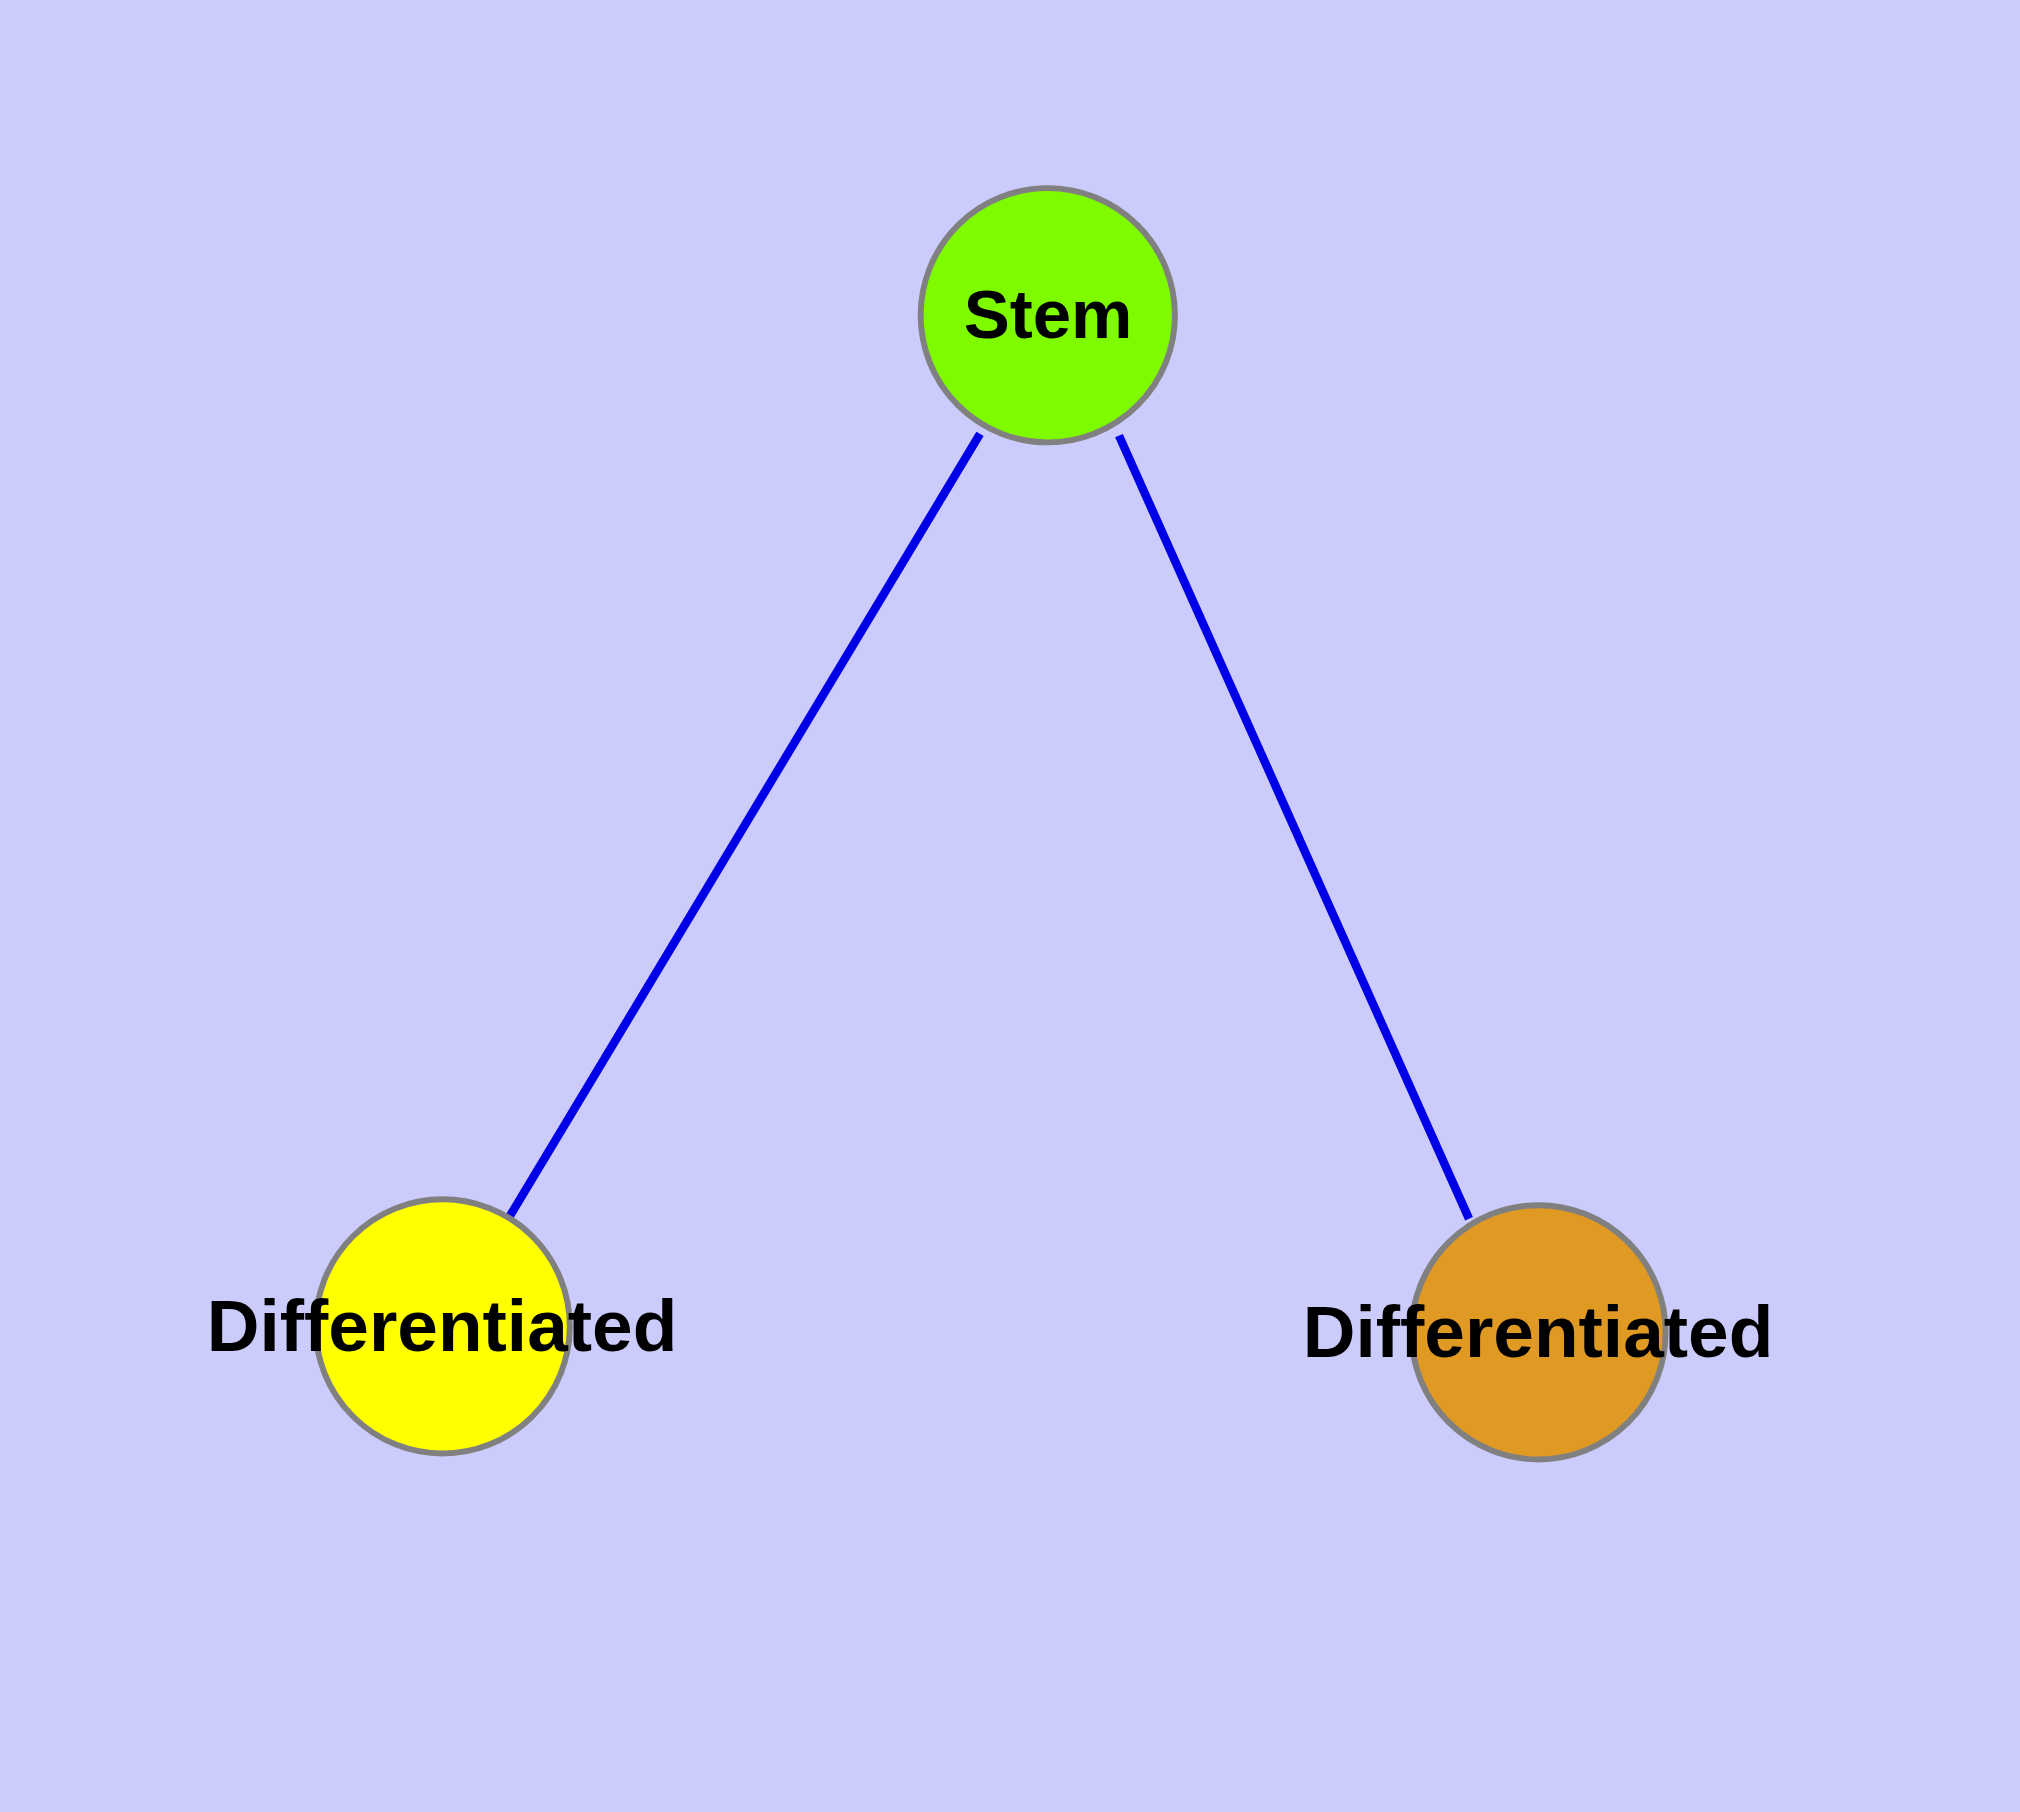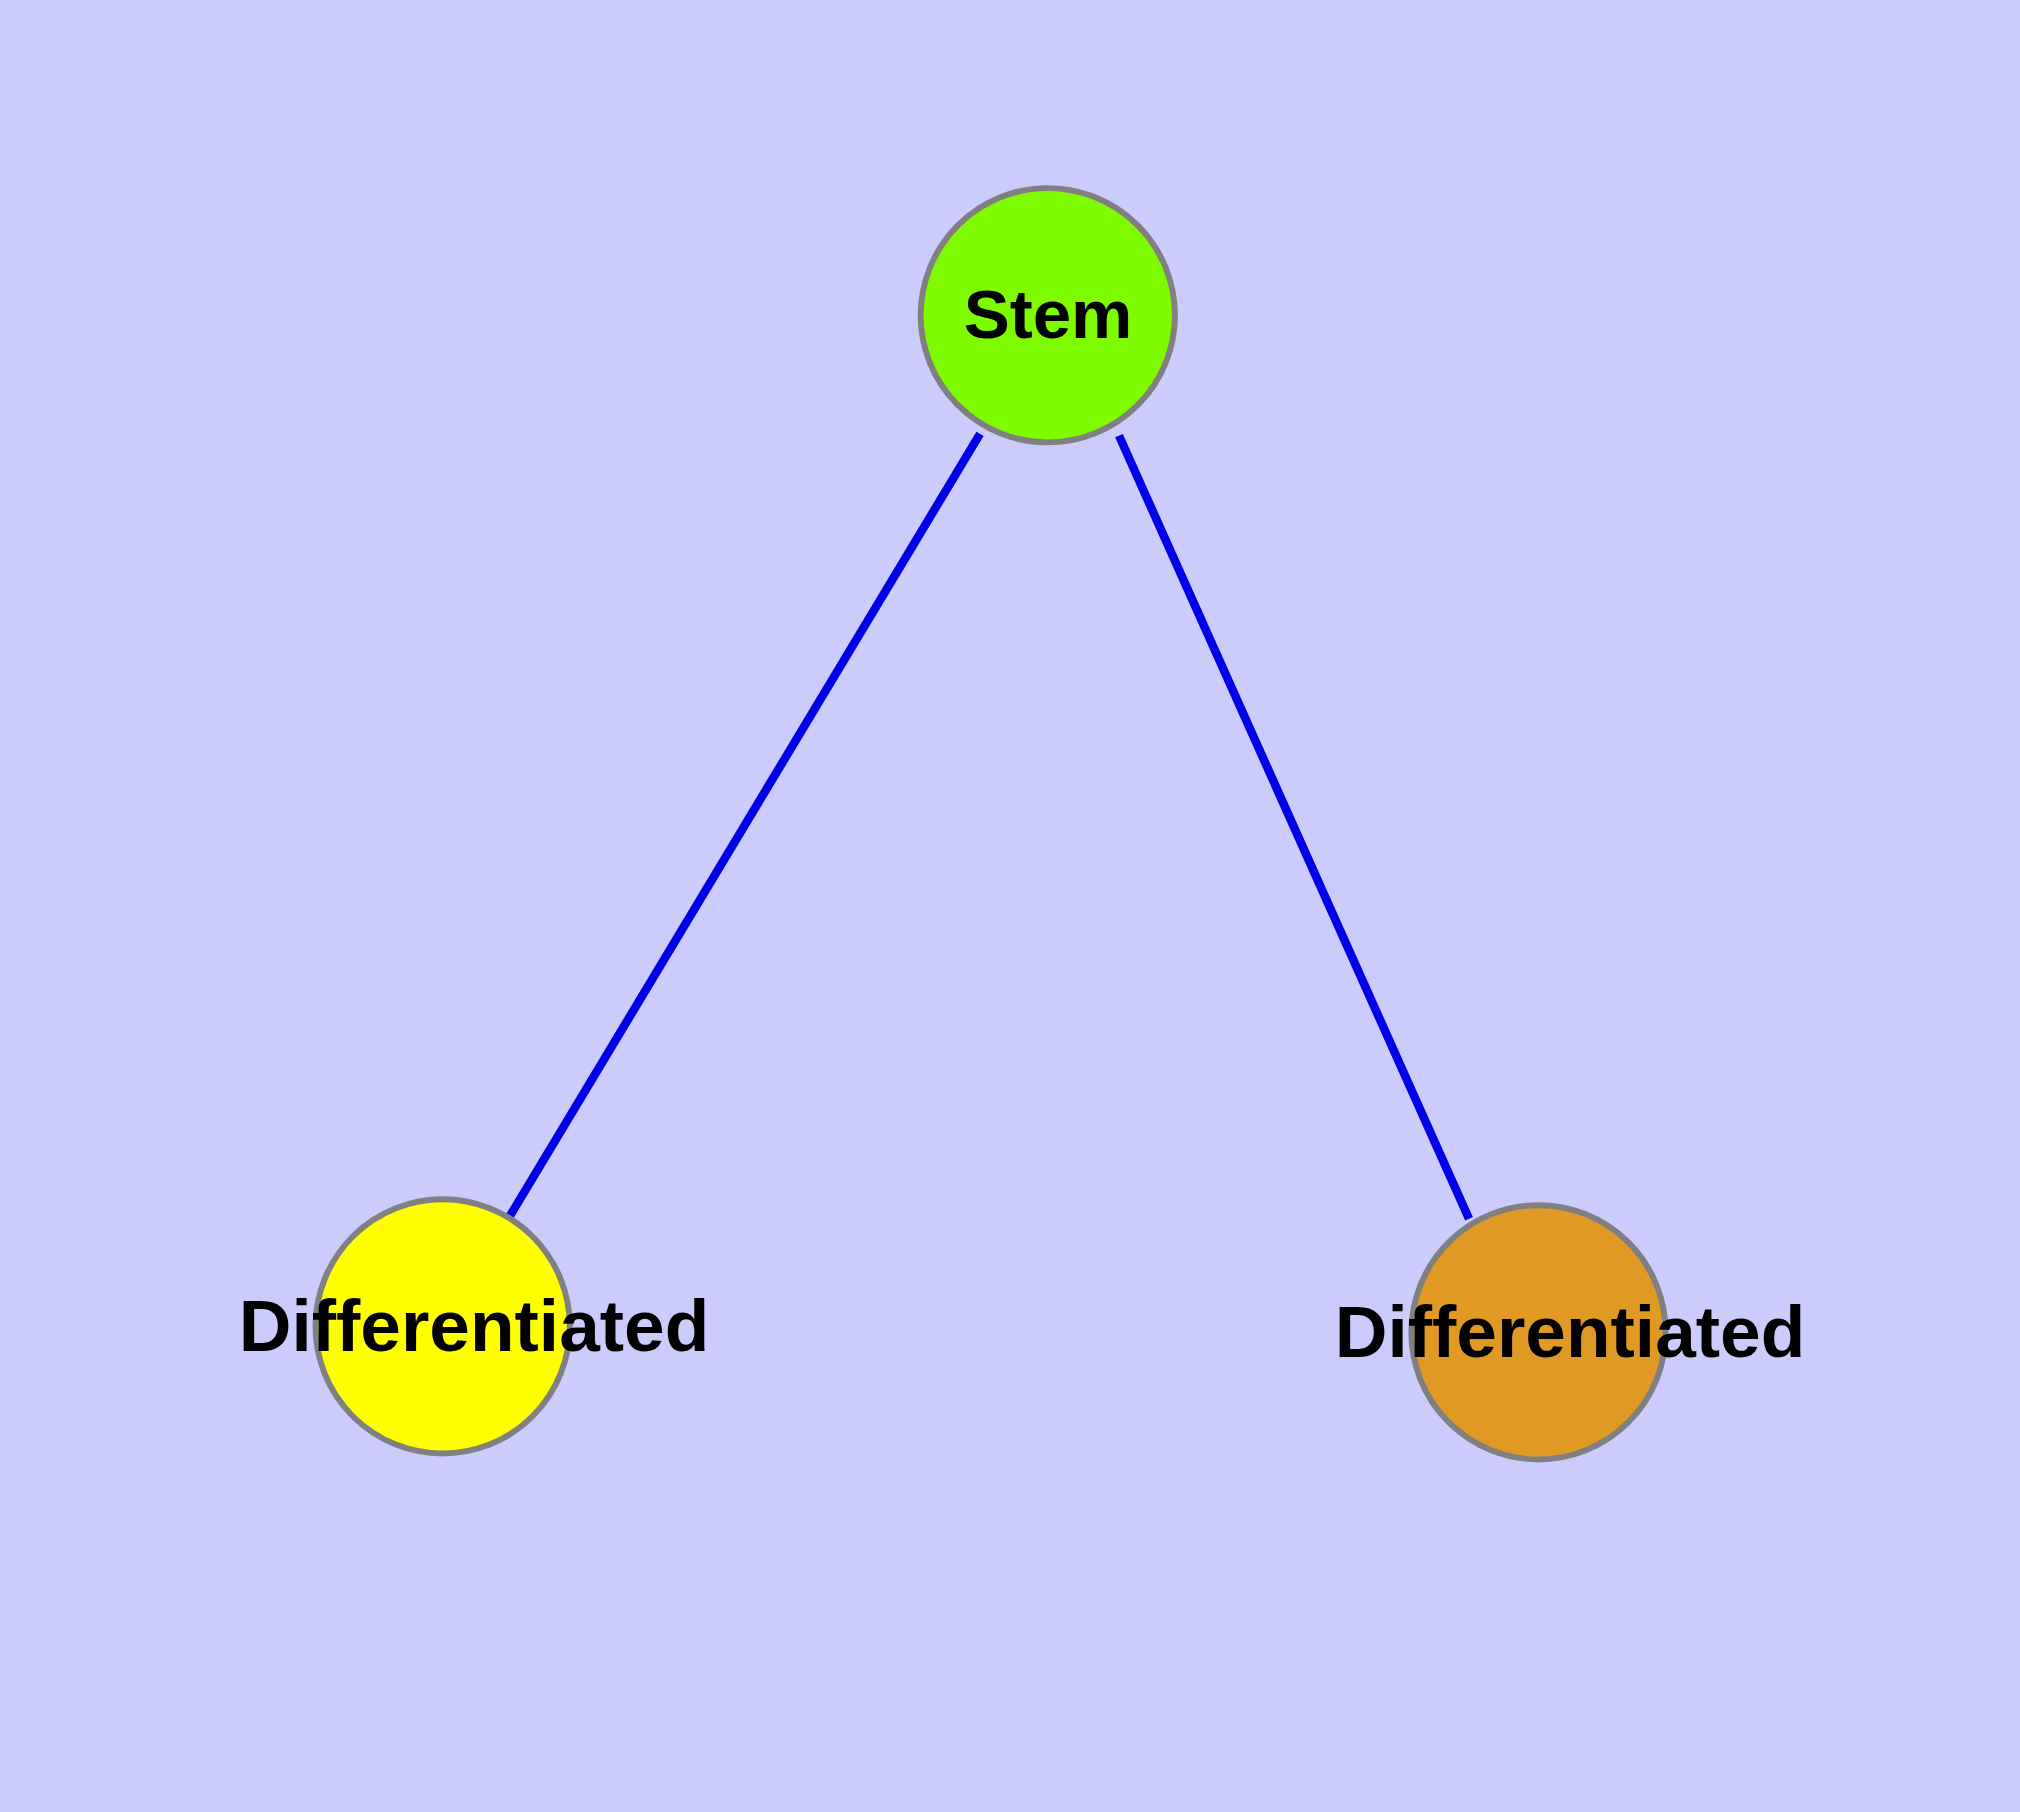--- a/index.html
+++ b/index.html
@@ -36,21 +36,20 @@
     line-height: 1.08;
     white-space: pre;
     pointer-events: none;
     transform: translate(-50%, -50%);
   }
   .label-stem {
     font-size: 69px;
   }
   .label-diff {
     font-size: 73px;
-    margin-left: 32px;
   }
 </style>
 </head>
 <body>
 
 <div id="canvas" style="width: 2021px; height: 1812px;">
 
   <div id="bg-rect" style="background: rgb(204, 204, 252);"></div>
 
   <svg id="graph-svg" viewBox="0 0 2384 2138" style="width: 2021px; height: 1812px;">

